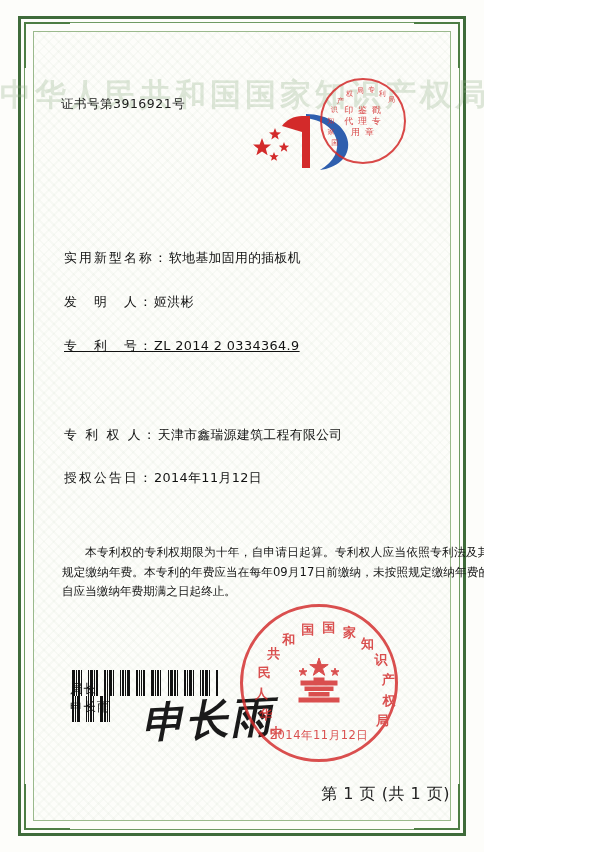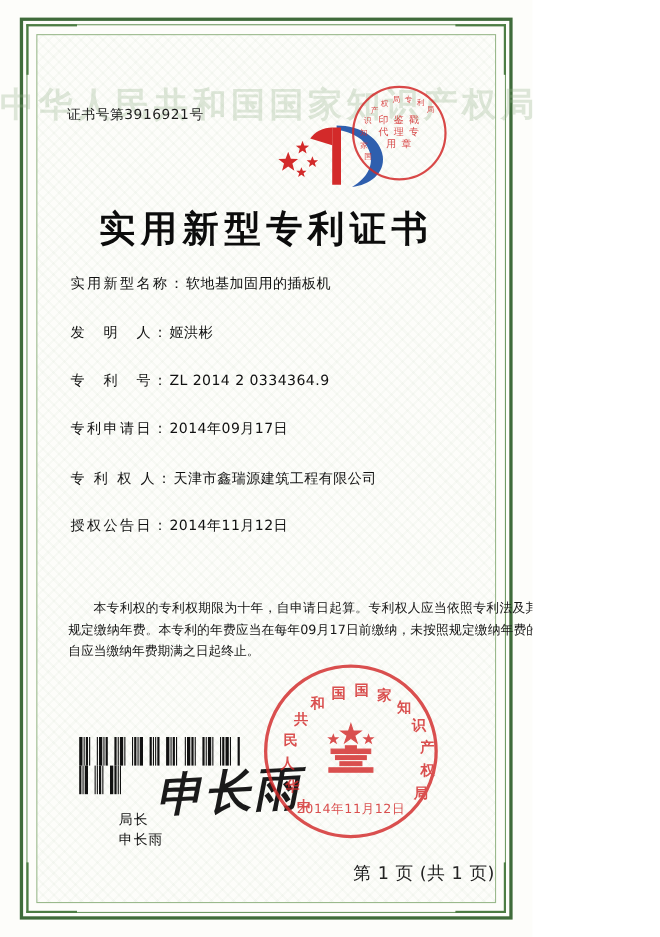--- a/index.html
+++ b/index.html
@@ -110,21 +110,21 @@
   .field {
     position: absolute;
     left: 30px;
     font-size: 12.8px;
     color: #111;
     white-space: nowrap;
     letter-spacing: 0.4px;
   }
   .f1 { top: 218px; }
   .f2 { top: 262px; }
-  .f3 { top: 306px; }
+  .f3 { top: 306px; text-decoration: underline; }
   .f4 { top: 350px; }
   .f5 { top: 395px; }
   .f6 { top: 438px; }
 
   .field .lbl { letter-spacing: 2.2px; }
 
   .para {
     position: absolute;
     left: 28px;
     width: 475px;
@@ -147,26 +147,25 @@
   .barcode span {
     display: inline-block;
     height: 26px;
     background: #111;
     margin-right: 1px;
     vertical-align: top;
   }
 
   .signer {
     position: absolute;
-    left: 36px; top: 704px;
+    left: 36px; top: 648px;
     font-size: 12.5px;
     line-height: 18px;
     color: #111;
     letter-spacing: 1px;
-    margin-left: 38px;
   }
 
   .signature {
     position: absolute;
     left: 108px; top: 660px;
     font-family: "DejaVu Serif", serif;
     font-size: 42px;
     color: #1a1a1a;
     font-style: italic;
     letter-spacing: 2px;
@@ -296,33 +295,29 @@
         <span style="transform: rotate(8deg) translate(0,-36px) rotate(-8deg);">专</span>
         <span style="transform: rotate(26deg) translate(0,-36px) rotate(-26deg);">利</span>
         <span style="transform: rotate(44deg) translate(0,-36px) rotate(-44deg);">局</span>
       </div>
       <div class="inner">
         <div>印 鉴 戳</div>
         <div>代 理 专 用 章</div>
       </div>
     </div>
 
-    <div class="title">实用新型专利证书</div>
 
     <div class="field f2">
       <span class="lbl">发　明　人：</span><span>姬洪彬</span>
     </div>
     <div class="field f1">
       <span class="lbl">实用新型名称：</span><span>软地基加固用的插板机</span>
     </div>
     <div class="field f3">
       <span class="lbl">专　利　号：</span><span>ZL 2014 2 0334364.9</span>
-    </div>
-    <div class="field f4">
-      <span class="lbl">专利申请日：</span><span>2014年09月17日</span>
     </div>
     <div class="field f5">
       <span class="lbl">专 利 权 人：</span><span>天津市鑫瑞源建筑工程有限公司</span>
     </div>
     <div class="field f6">
       <span class="lbl">授权公告日：</span><span>2014年11月12日</span>
     </div>
 
     <div class="para p2">本专利权的专利权期限为十年，自申请日起算。专利权人应当依照专利法及其实施细则规定缴纳年费。本专利的年费应当在每年09月17日前缴纳，未按照规定缴纳年费的，专利权自应当缴纳年费期满之日起终止。</div>
 

